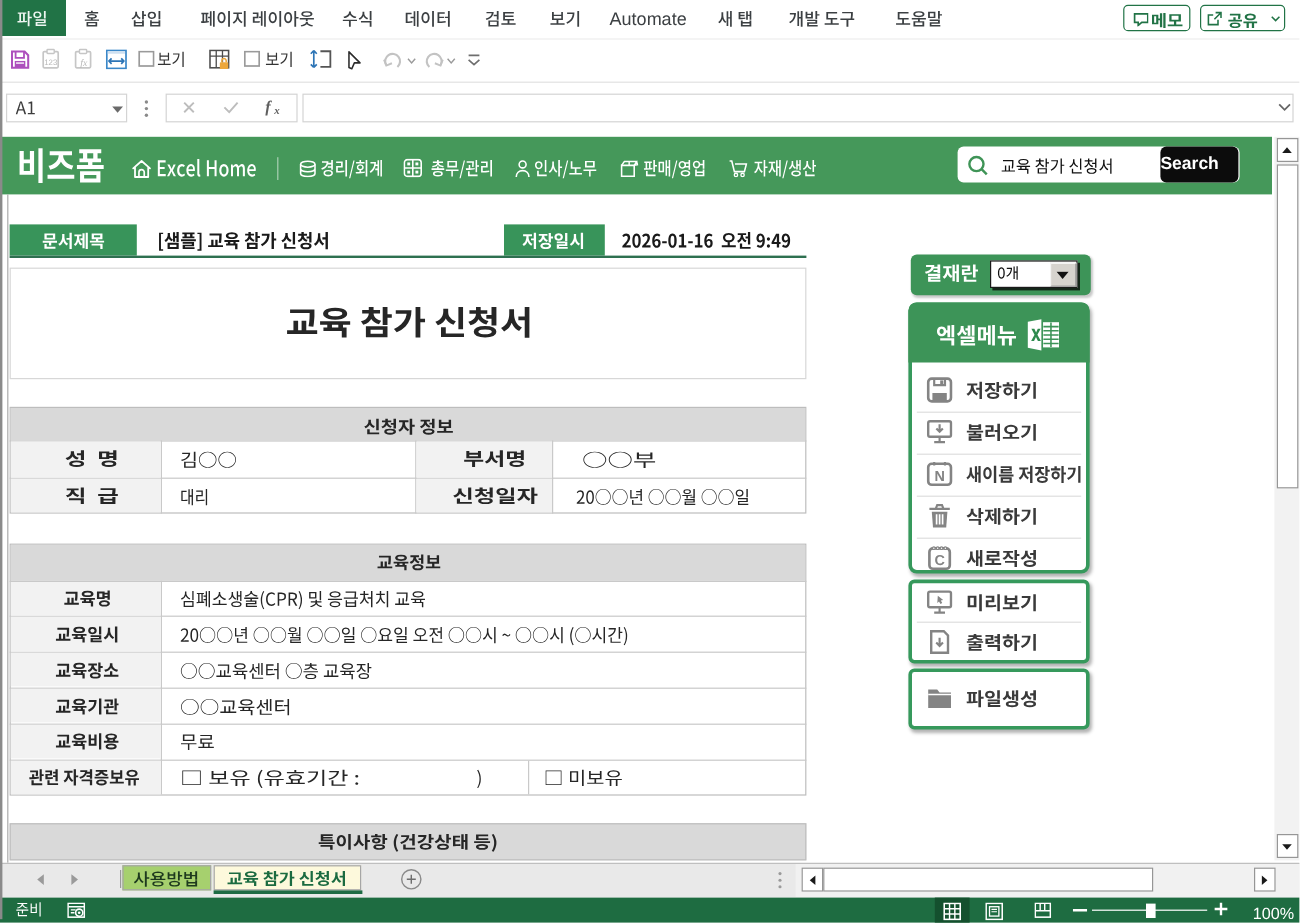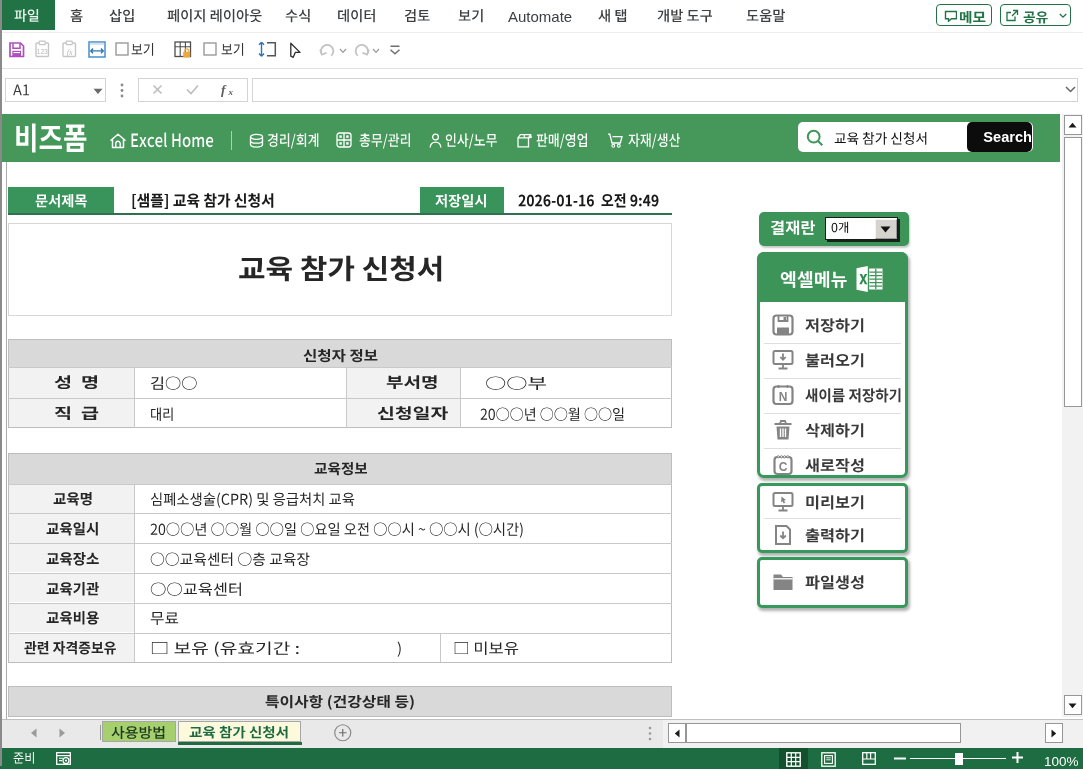--- a/index.html
+++ b/index.html
@@ -199,21 +199,21 @@
   </svg>
 <div style="position:absolute;left:797.5px;top:122px;width:235px;height:30px;background:#fff;border-radius:5px"></div>
 <div style="position:absolute;left:967px;top:122px;width:65px;height:30px;background:#0c0c0c;border-radius:5px"></div>
 <svg style="position:absolute;left:806px;top:128.5px" width="18" height="18" viewBox="0 0 18 18">
     <circle cx="7.7" cy="7.7" r="5.9" fill="none" stroke="#3f9457" stroke-width="2"></circle>
     <path d="M11.8 11.8 16.3 16.3" stroke="#3f9457" stroke-width="2"></path>
   </svg>
 <svg style="position:absolute;left:833.5px;top:128.8px" width="94" height="19.2" viewBox="0 -14.7 94 19.2">
     <path fill="#111" d="M1.8 -10.3H9.8V-9.4H1.8ZM0.7 -1.7H11.8V-0.7H0.7ZM3.4 -5.8H4.5V-1.3H3.4ZM9.4 -10.3H10.5V-8.9Q10.5 -8.1 10.5 -7.3Q10.5 -6.4 10.4 -5.4Q10.3 -4.5 10.1 -3.3L9 -3.4Q9.3 -5.1 9.3 -6.4Q9.4 -7.7 9.4 -8.9ZM6.5 -5.8H7.6V-1.3H6.5Z M16.2 -5H17.3V-2.5H16.2ZM20.3 -5H21.4V-2.5H20.3ZM13.2 -5.5H24.4V-4.5H13.2ZM14.5 -3H23V1.1H21.9V-2H14.5ZM18.8 -11.3Q20.1 -11.3 21.1 -11Q22.1 -10.7 22.6 -10.2Q23.1 -9.6 23.1 -8.9Q23.1 -8.1 22.6 -7.6Q22.1 -7 21.1 -6.7Q20.1 -6.4 18.8 -6.4Q17.5 -6.4 16.5 -6.7Q15.5 -7 15 -7.6Q14.5 -8.1 14.5 -8.9Q14.5 -9.6 15 -10.2Q15.5 -10.7 16.5 -11Q17.5 -11.3 18.8 -11.3ZM18.8 -10.4Q17.8 -10.4 17.1 -10.2Q16.4 -10 16 -9.7Q15.6 -9.3 15.6 -8.9Q15.6 -8.4 16 -8.1Q16.4 -7.7 17.1 -7.5Q17.8 -7.4 18.8 -7.4Q19.8 -7.4 20.5 -7.5Q21.2 -7.7 21.6 -8.1Q22 -8.4 22 -8.9Q22 -9.3 21.6 -9.7Q21.2 -10 20.5 -10.2Q19.8 -10.4 18.8 -10.4Z M31.9 -9.5H32.8V-8.9Q32.8 -7.9 32.4 -6.9Q32 -6 31.2 -5.3Q30.4 -4.7 29.4 -4.3L28.8 -5.2Q29.8 -5.5 30.5 -6.1Q31.2 -6.6 31.5 -7.4Q31.9 -8.1 31.9 -8.9ZM32.1 -9.5H33.1V-8.9Q33.1 -8.2 33.4 -7.5Q33.8 -6.8 34.5 -6.3Q35.2 -5.8 36.1 -5.5L35.5 -4.6Q34.5 -4.9 33.7 -5.5Q33 -6.2 32.5 -7.1Q32.1 -7.9 32.1 -8.9ZM29.2 -10.1H35.8V-9.2H29.2ZM31.9 -11.6H33.1V-9.7H31.9ZM37.3 -11.6H38.4V-4.1H37.3ZM38.1 -8.4H40.2V-7.4H38.1ZM30.7 -3.5H38.4V0.9H30.7ZM37.3 -2.6H31.8V-0H37.3Z M49.8 -11.6H50.9V1.1H49.8ZM50.6 -6.4H52.9V-5.5H50.6ZM46.6 -10.2H47.7Q47.7 -8.4 47.1 -6.8Q46.6 -5.1 45.3 -3.7Q44.1 -2.3 42.1 -1.3L41.5 -2.2Q43.2 -3.1 44.3 -4.3Q45.5 -5.5 46 -6.9Q46.6 -8.4 46.6 -10ZM42 -10.2H47.2V-9.3H42Z M66 -11.6H67.1V-2.3H66ZM59.2 -0.1H67.5V0.8H59.2ZM59.2 -3.1H60.3V0.3H59.2ZM60.2 -10.9H61.2V-9.6Q61.2 -8.3 60.7 -7.3Q60.3 -6.2 59.5 -5.4Q58.8 -4.5 57.7 -4.1L57.1 -5Q58.1 -5.4 58.8 -6.1Q59.5 -6.8 59.8 -7.7Q60.2 -8.6 60.2 -9.6ZM60.4 -10.9H61.4V-9.6Q61.4 -8.9 61.6 -8.2Q61.8 -7.5 62.2 -7Q62.6 -6.4 63.2 -6Q63.8 -5.5 64.4 -5.3L63.9 -4.3Q62.8 -4.7 62.1 -5.5Q61.3 -6.3 60.9 -7.3Q60.4 -8.4 60.4 -9.6Z M72.7 -9.4H73.6V-8.9Q73.6 -7.8 73.1 -6.8Q72.7 -5.9 72 -5.2Q71.2 -4.5 70.1 -4.1L69.6 -5Q70.5 -5.3 71.2 -5.9Q71.9 -6.5 72.3 -7.3Q72.7 -8 72.7 -8.9ZM72.8 -9.4H73.8V-8.9Q73.8 -8.3 74 -7.7Q74.2 -7.2 74.6 -6.7Q75 -6.3 75.6 -5.9Q76.2 -5.6 76.9 -5.3L76.3 -4.4Q75.3 -4.8 74.5 -5.4Q73.7 -6.1 73.3 -7Q72.8 -7.8 72.8 -8.9ZM69.9 -10.1H76.5V-9.1H69.9ZM72.7 -11.6H73.8V-9.7H72.7ZM76.1 -8H78.9V-7H76.1ZM78.6 -11.6H79.7V-3.9H78.6ZM75.7 -3.6Q77.6 -3.6 78.7 -3Q79.8 -2.4 79.8 -1.3Q79.8 -0.2 78.7 0.4Q77.6 1.1 75.7 1.1Q73.7 1.1 72.6 0.4Q71.6 -0.2 71.6 -1.3Q71.6 -2.4 72.6 -3Q73.7 -3.6 75.7 -3.6ZM75.7 -2.7Q74.7 -2.7 74.1 -2.5Q73.4 -2.3 73 -2Q72.7 -1.7 72.7 -1.3Q72.7 -0.8 73 -0.5Q73.4 -0.2 74.1 -0Q74.7 0.2 75.7 0.2Q76.6 0.2 77.3 -0Q77.9 -0.2 78.3 -0.5Q78.6 -0.8 78.6 -1.3Q78.6 -1.7 78.3 -2Q77.9 -2.3 77.3 -2.5Q76.6 -2.7 75.7 -2.7Z M88.3 -7.3H91.7V-6.3H88.3ZM85.3 -10.5H86.2V-8.2Q86.2 -7.2 86 -6.1Q85.7 -5.1 85.3 -4.2Q84.8 -3.4 84.2 -2.7Q83.6 -2 82.8 -1.6L82.1 -2.5Q82.8 -2.9 83.4 -3.5Q84 -4.1 84.4 -4.8Q84.8 -5.6 85.1 -6.5Q85.3 -7.3 85.3 -8.2ZM85.5 -10.5H86.5V-8.2Q86.5 -7.4 86.7 -6.5Q86.9 -5.7 87.4 -4.9Q87.8 -4.2 88.4 -3.6Q89 -3.1 89.6 -2.7L89 -1.8Q88.2 -2.2 87.6 -2.9Q87 -3.5 86.5 -4.4Q86 -5.2 85.8 -6.2Q85.5 -7.2 85.5 -8.2ZM91.2 -11.6H92.3V1.1H91.2Z"></path>
   </svg>
-<div style="position:absolute;left:967px;top:122px;width:65px;height:14px;color:#fff;font-weight:bold;font-size:14.6px;text-align:right;line-height:30px;font-family:'Liberation Sans',sans-serif">Search</div>
+<div style="position:absolute;left:967px;top:122px;width:65px;height:14px;color:#fff;font-weight:bold;font-size:14.6px;text-align:left;line-height:30px;font-family:'Liberation Sans',sans-serif">Search</div>
 <div style="position:absolute;left:1062px;top:114px;width:21px;height:603px;background:#f2f2f2"></div>
 <div style="position:absolute;left:1063.5px;top:115px;width:18px;height:20px;background:#fff;border:1px solid #969696"></div>
 <svg style="position:absolute;left:1068px;top:122px" width="9" height="6" viewBox="0 0 9 6">
     <path d="M0.5 5.5 4.5 0.8 8.5 5.5z" fill="#1a1a1a"></path>
   </svg>
 <div style="position:absolute;left:1063.5px;top:137px;width:18px;height:270px;background:#fff;border:1px solid #969696"></div>
 <div style="position:absolute;left:1063.5px;top:695px;width:18px;height:20px;background:#fff;border:1px solid #969696"></div>
 <svg style="position:absolute;left:1068px;top:703px" width="9" height="6" viewBox="0 0 9 6">
     <path d="M0.5 0.5h8L4.5 5.2z" fill="#1a1a1a"></path>
   </svg>

